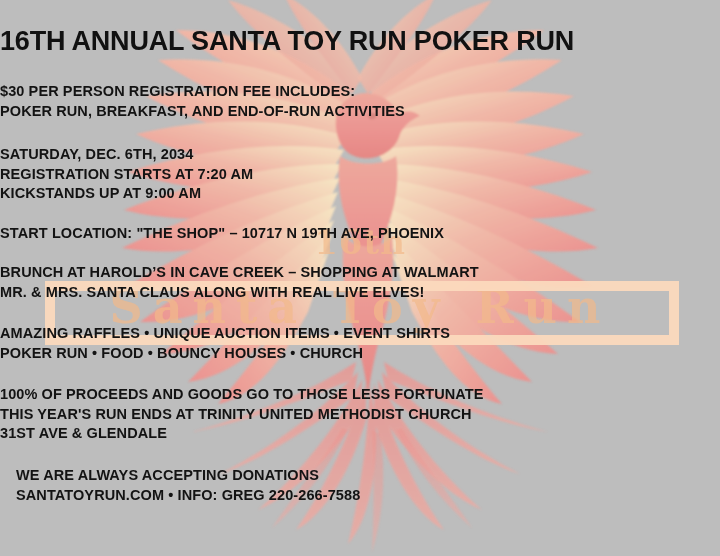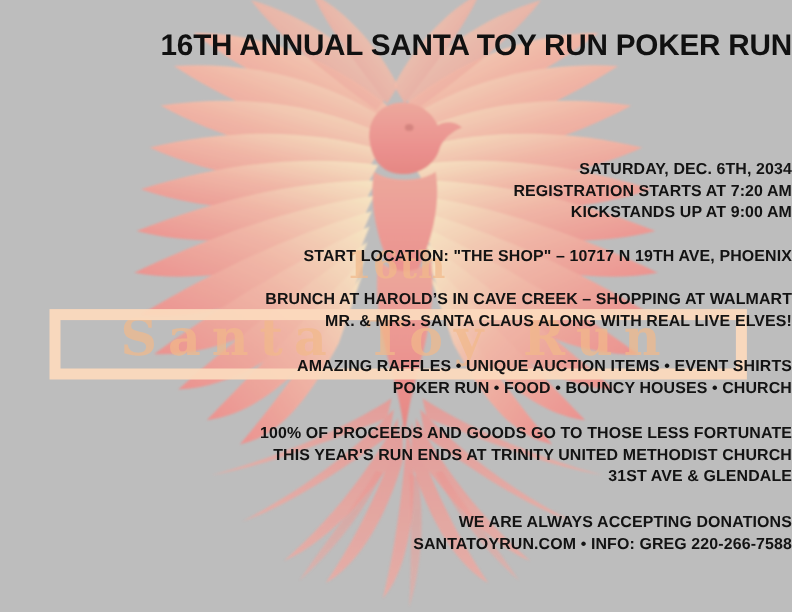--- a/index.html
+++ b/index.html
@@ -35,21 +35,21 @@
     white-space:nowrap;
     letter-spacing:1px;
     text-align:center;
     font-style:normal;
   }
   .wm-16th{left:0;right:0;top:222px;font-size:34px;}
   .wm-santa{left:0;right:0;top:280px;font-size:46px;letter-spacing:10px;}
   .wm-annual{left:0;right:0;top:352px;font-size:34px;letter-spacing:4px;}
 
   
-  .text-layer{position:absolute;inset:0;text-align:right;}
+  .text-layer{position:absolute;inset:0;text-align:left;}
 
   .title{
     position:absolute;left:0;right:0;top:26px;
     font-size:27px;font-weight:700;color:#111;
     letter-spacing:-.2px;white-space:nowrap;
   }
 
   .block{
     position:absolute;left:0;right:0;
     font-size:14.5px;font-weight:700;color:#131313;
@@ -177,20 +177,24 @@
 
     <div class="wm-word wm-16th">16th</div>
     <div class="wm-word wm-santa">Santa Toy Run</div>
     <div class="wm-frame"></div>
   </div>
 
   <div class="text-layer">
 
     <div class="title">16TH ANNUAL SANTA TOY RUN POKER RUN</div>
 
+    <div class="block b1">
+      <span class="line">$30 PER PERSON REGISTRATION FEE INCLUDES:</span>
+      <span class="line">POKER RUN, BREAKFAST, AND END-OF-RUN ACTIVITIES</span>
+    </div>
 
     <div class="block b2">
       <span class="line">SATURDAY, DEC. 6TH, 2034</span>
       <span class="line">REGISTRATION STARTS AT 7:20 AM</span>
       <span class="line">KICKSTANDS UP AT 9:00 AM</span>
     </div>
 
     <div class="block b3">
       <span class="line">START LOCATION: "THE SHOP" – 10717 N 19TH AVE, PHOENIX</span>
     </div>

